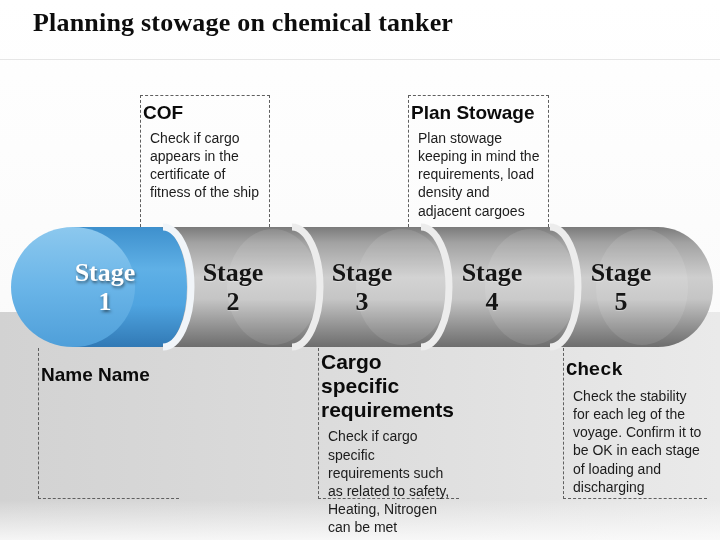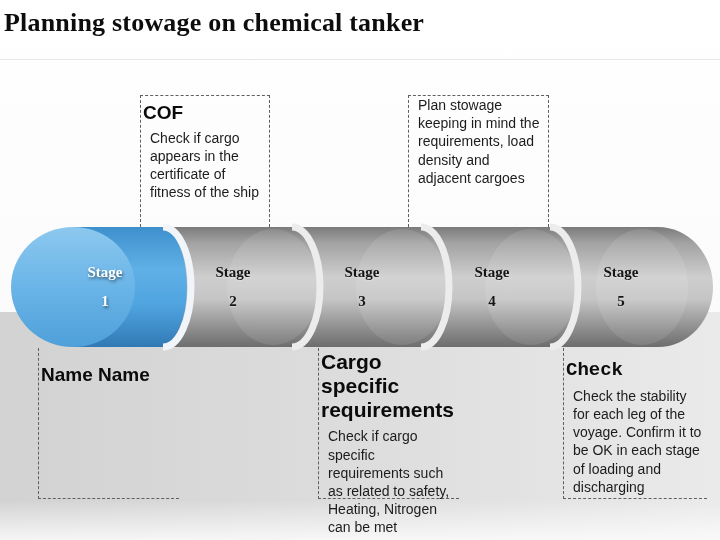--- a/index.html
+++ b/index.html
@@ -12,21 +12,21 @@
   }
   .band{
     position:absolute;left:0;top:312px;width:720px;height:228px;
     background:linear-gradient(to right,#d2d2d2 0%,#dedede 55%,#eaeaea 100%);
   }
   .band-fade{
     position:absolute;left:0;top:500px;width:720px;height:40px;
     background:linear-gradient(to bottom,rgba(255,255,255,0) 0%,rgba(252,252,252,.85) 100%);
   }
   .title{
-    position:absolute;left:4px;top:8px;width:680px;
+    position:absolute;left:33px;top:8px;width:680px;
     font-family:"Liberation Serif",serif;
     font-weight:bold;font-size:26px;color:#0d0d0d;letter-spacing:.2px;
   }
   .title-rule{
     position:absolute;left:0;top:59px;width:720px;height:1px;background:#e6e6e6;
   }
   .callout{position:absolute;color:#141414;}
   .callout .c-title{
     font-weight:bold;font-size:19px;text-align:left;line-height:1.15;
     margin:6px 2px 5px 2px;color:#0b0b0b;
@@ -41,21 +41,21 @@
   #box-cargo-name{left:38px;top:348px;width:140px;height:150px;}
   #box-cargo-specific{left:318px;top:348px;width:140px;height:150px;}
   #box-check{left:563px;top:348px;width:143px;height:150px;}
   #box-cargo-name .c-title{margin-top:16px;}
   #box-check .c-title{margin-top:12px;font-family:Liberation Mono, monospace;}
   #box-cargo-specific .c-title{margin-top:2px;font-size:21px;}
   .pipe-svg{position:absolute;left:0;top:222px;width:720px;height:132px;}
   .stage-label{
     position:absolute;top:258px;width:92px;text-align:center;
     font-family:"Liberation Serif",serif;font-weight:bold;
-    font-size:15px;line-height:29px;color:#151515;
+    font-size:26px;line-height:29px;color:#151515;
     text-shadow:0 1px 1px rgba(255,255,255,.35);
   }
   .stage-label.active{
     color:#ffffff;text-shadow:1px 2px 3px rgba(0,0,0,.5);
   }
   #stage-label-1{left:59px;}
   #stage-label-2{left:187px;}
   #stage-label-3{left:316px;}
   #stage-label-4{left:446px;}
   #stage-label-5{left:575px;}
@@ -69,20 +69,21 @@
   <div class="band-fade"></div>
 
   <div class="title">Planning stowage on chemical tanker</div>
   <div class="title-rule"></div>
 
   <div class="callout top" id="box-cof">
     <div class="c-title">COF</div>
     <div class="c-body">Check if cargo appears in the certificate of fitness of the ship</div>
   </div>
   <div class="callout top" id="box-plan">
+    <div class="c-title">Plan Stowage</div>
     <div class="c-body">Plan stowage keeping in mind the requirements, load density and adjacent cargoes</div>
   </div>
 
   <div class="callout bottom" id="box-cargo-name">
     <div class="c-title">Name Name</div>
   </div>
   <div class="callout bottom" id="box-cargo-specific">
     <div class="c-title">Cargo specific requirements</div>
     <div class="c-body">Check if cargo specific requirements such as related to safety, Heating, Nitrogen can be met</div>
   </div>

